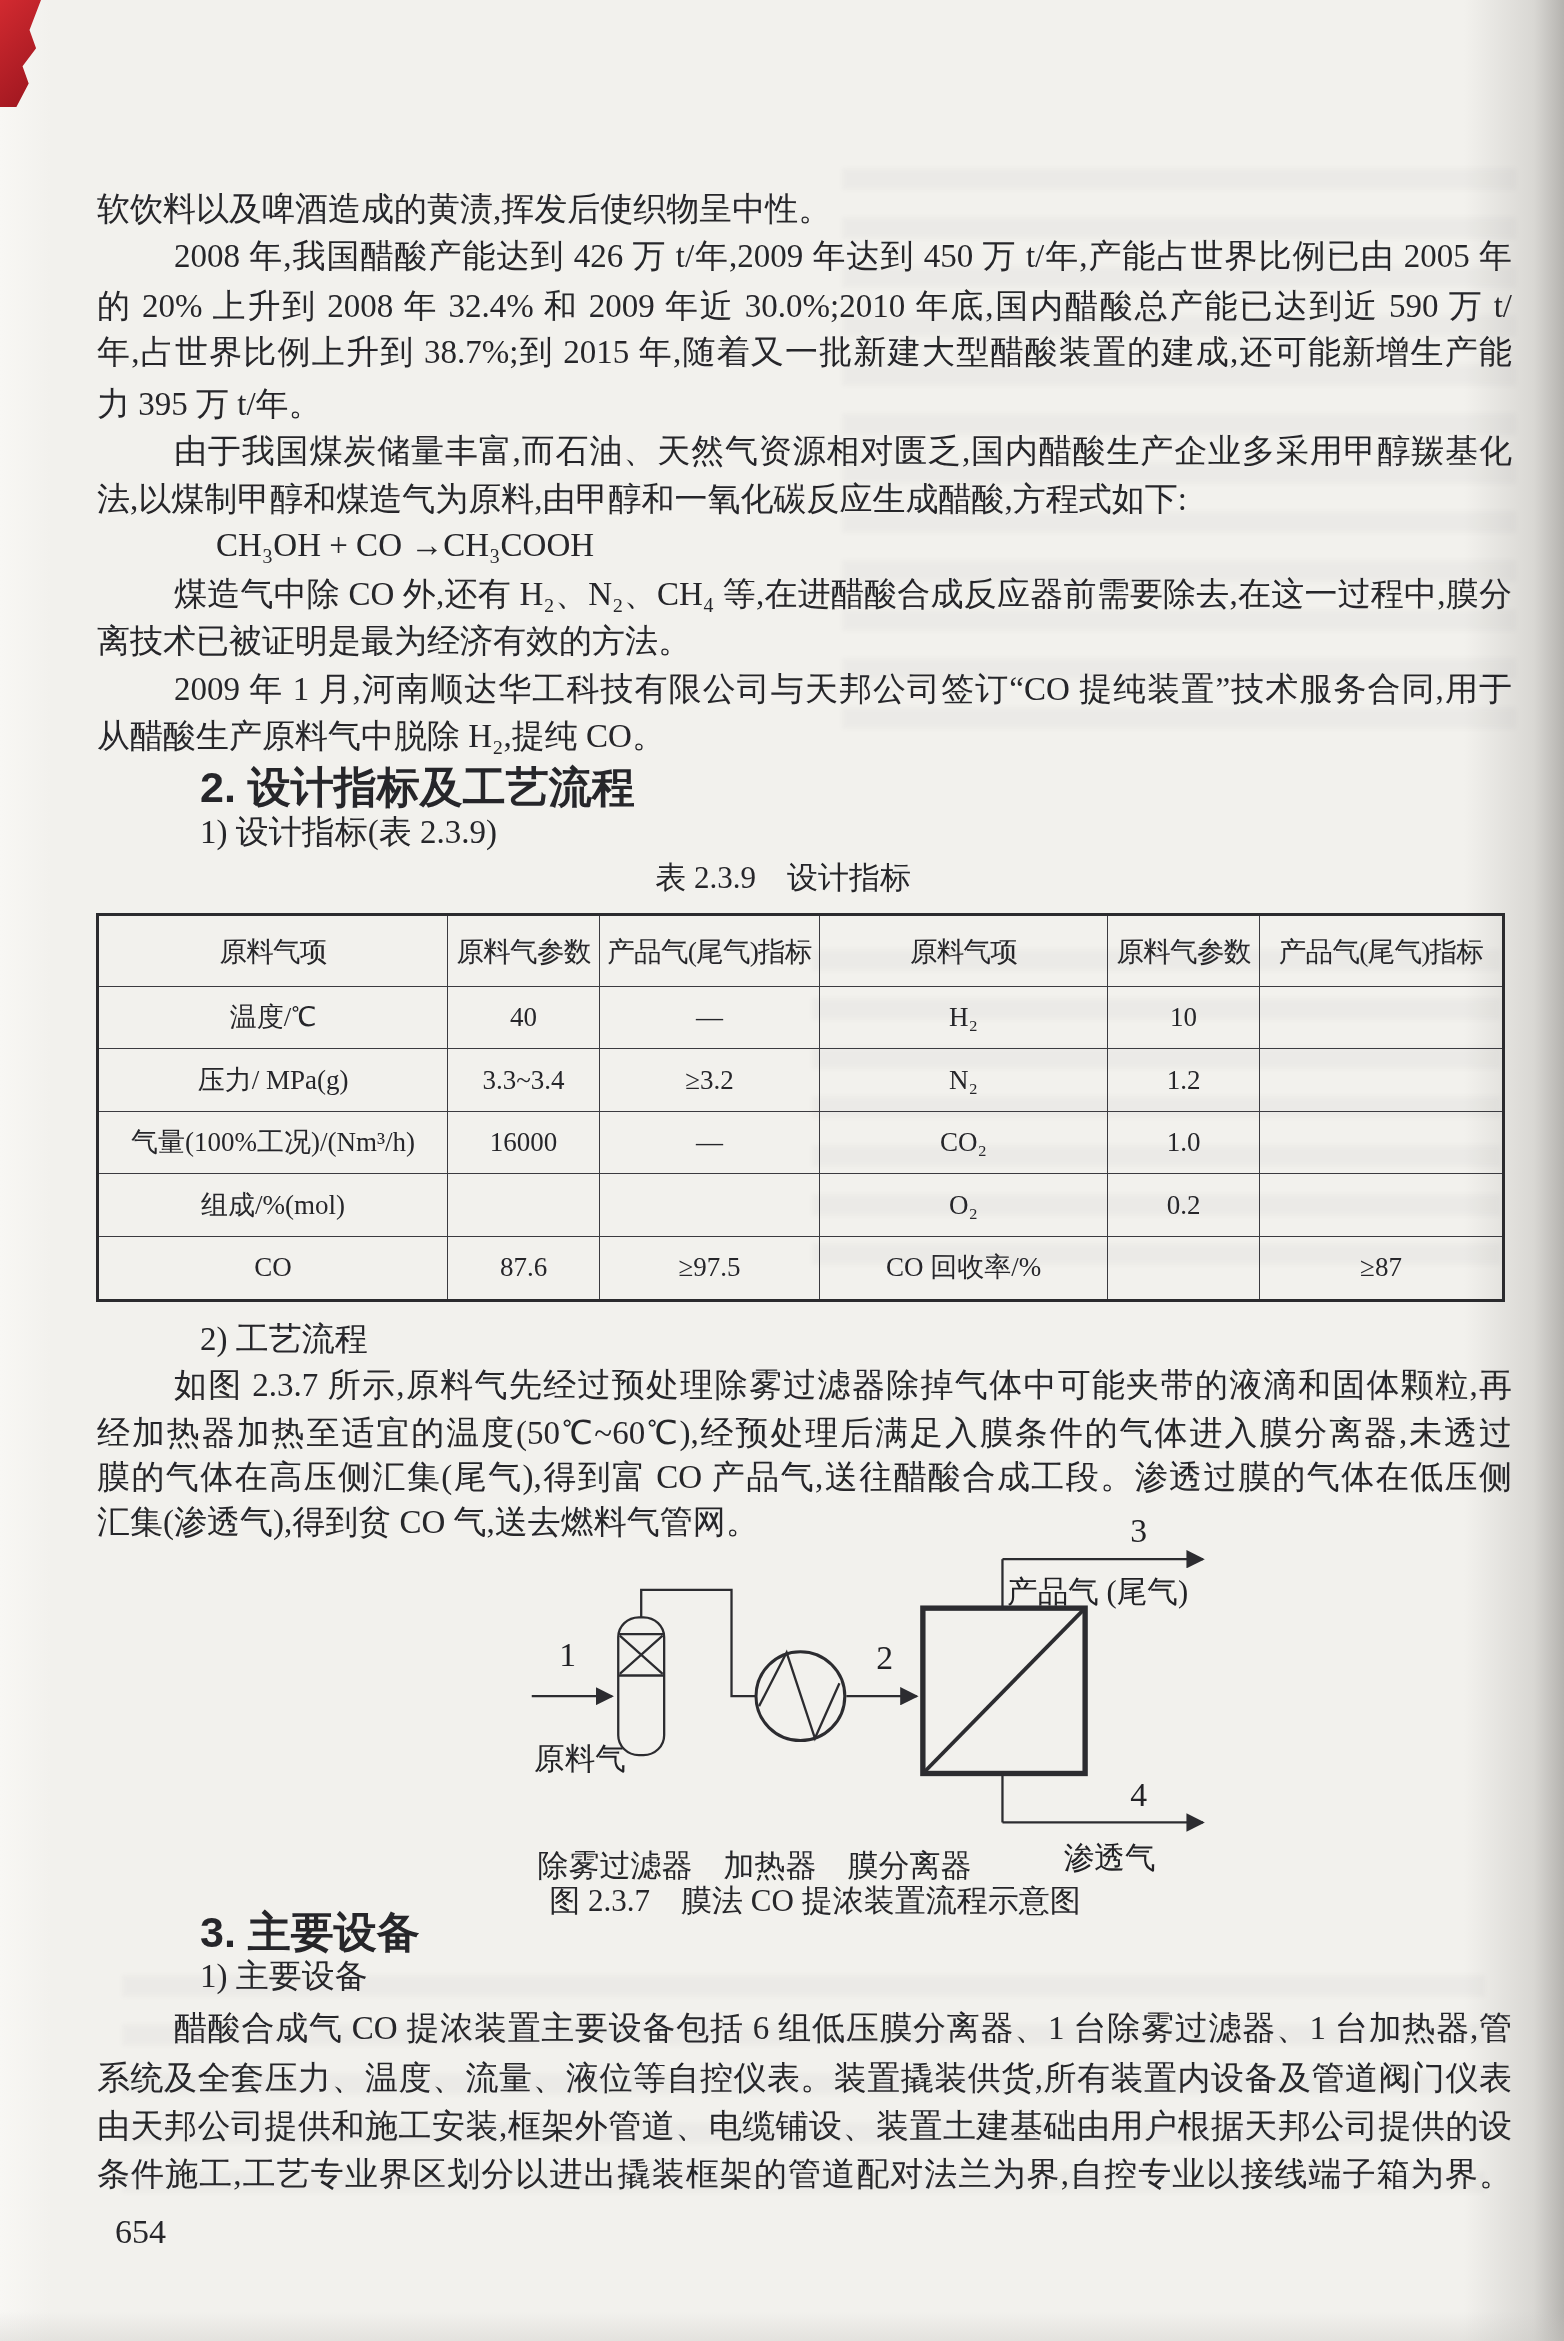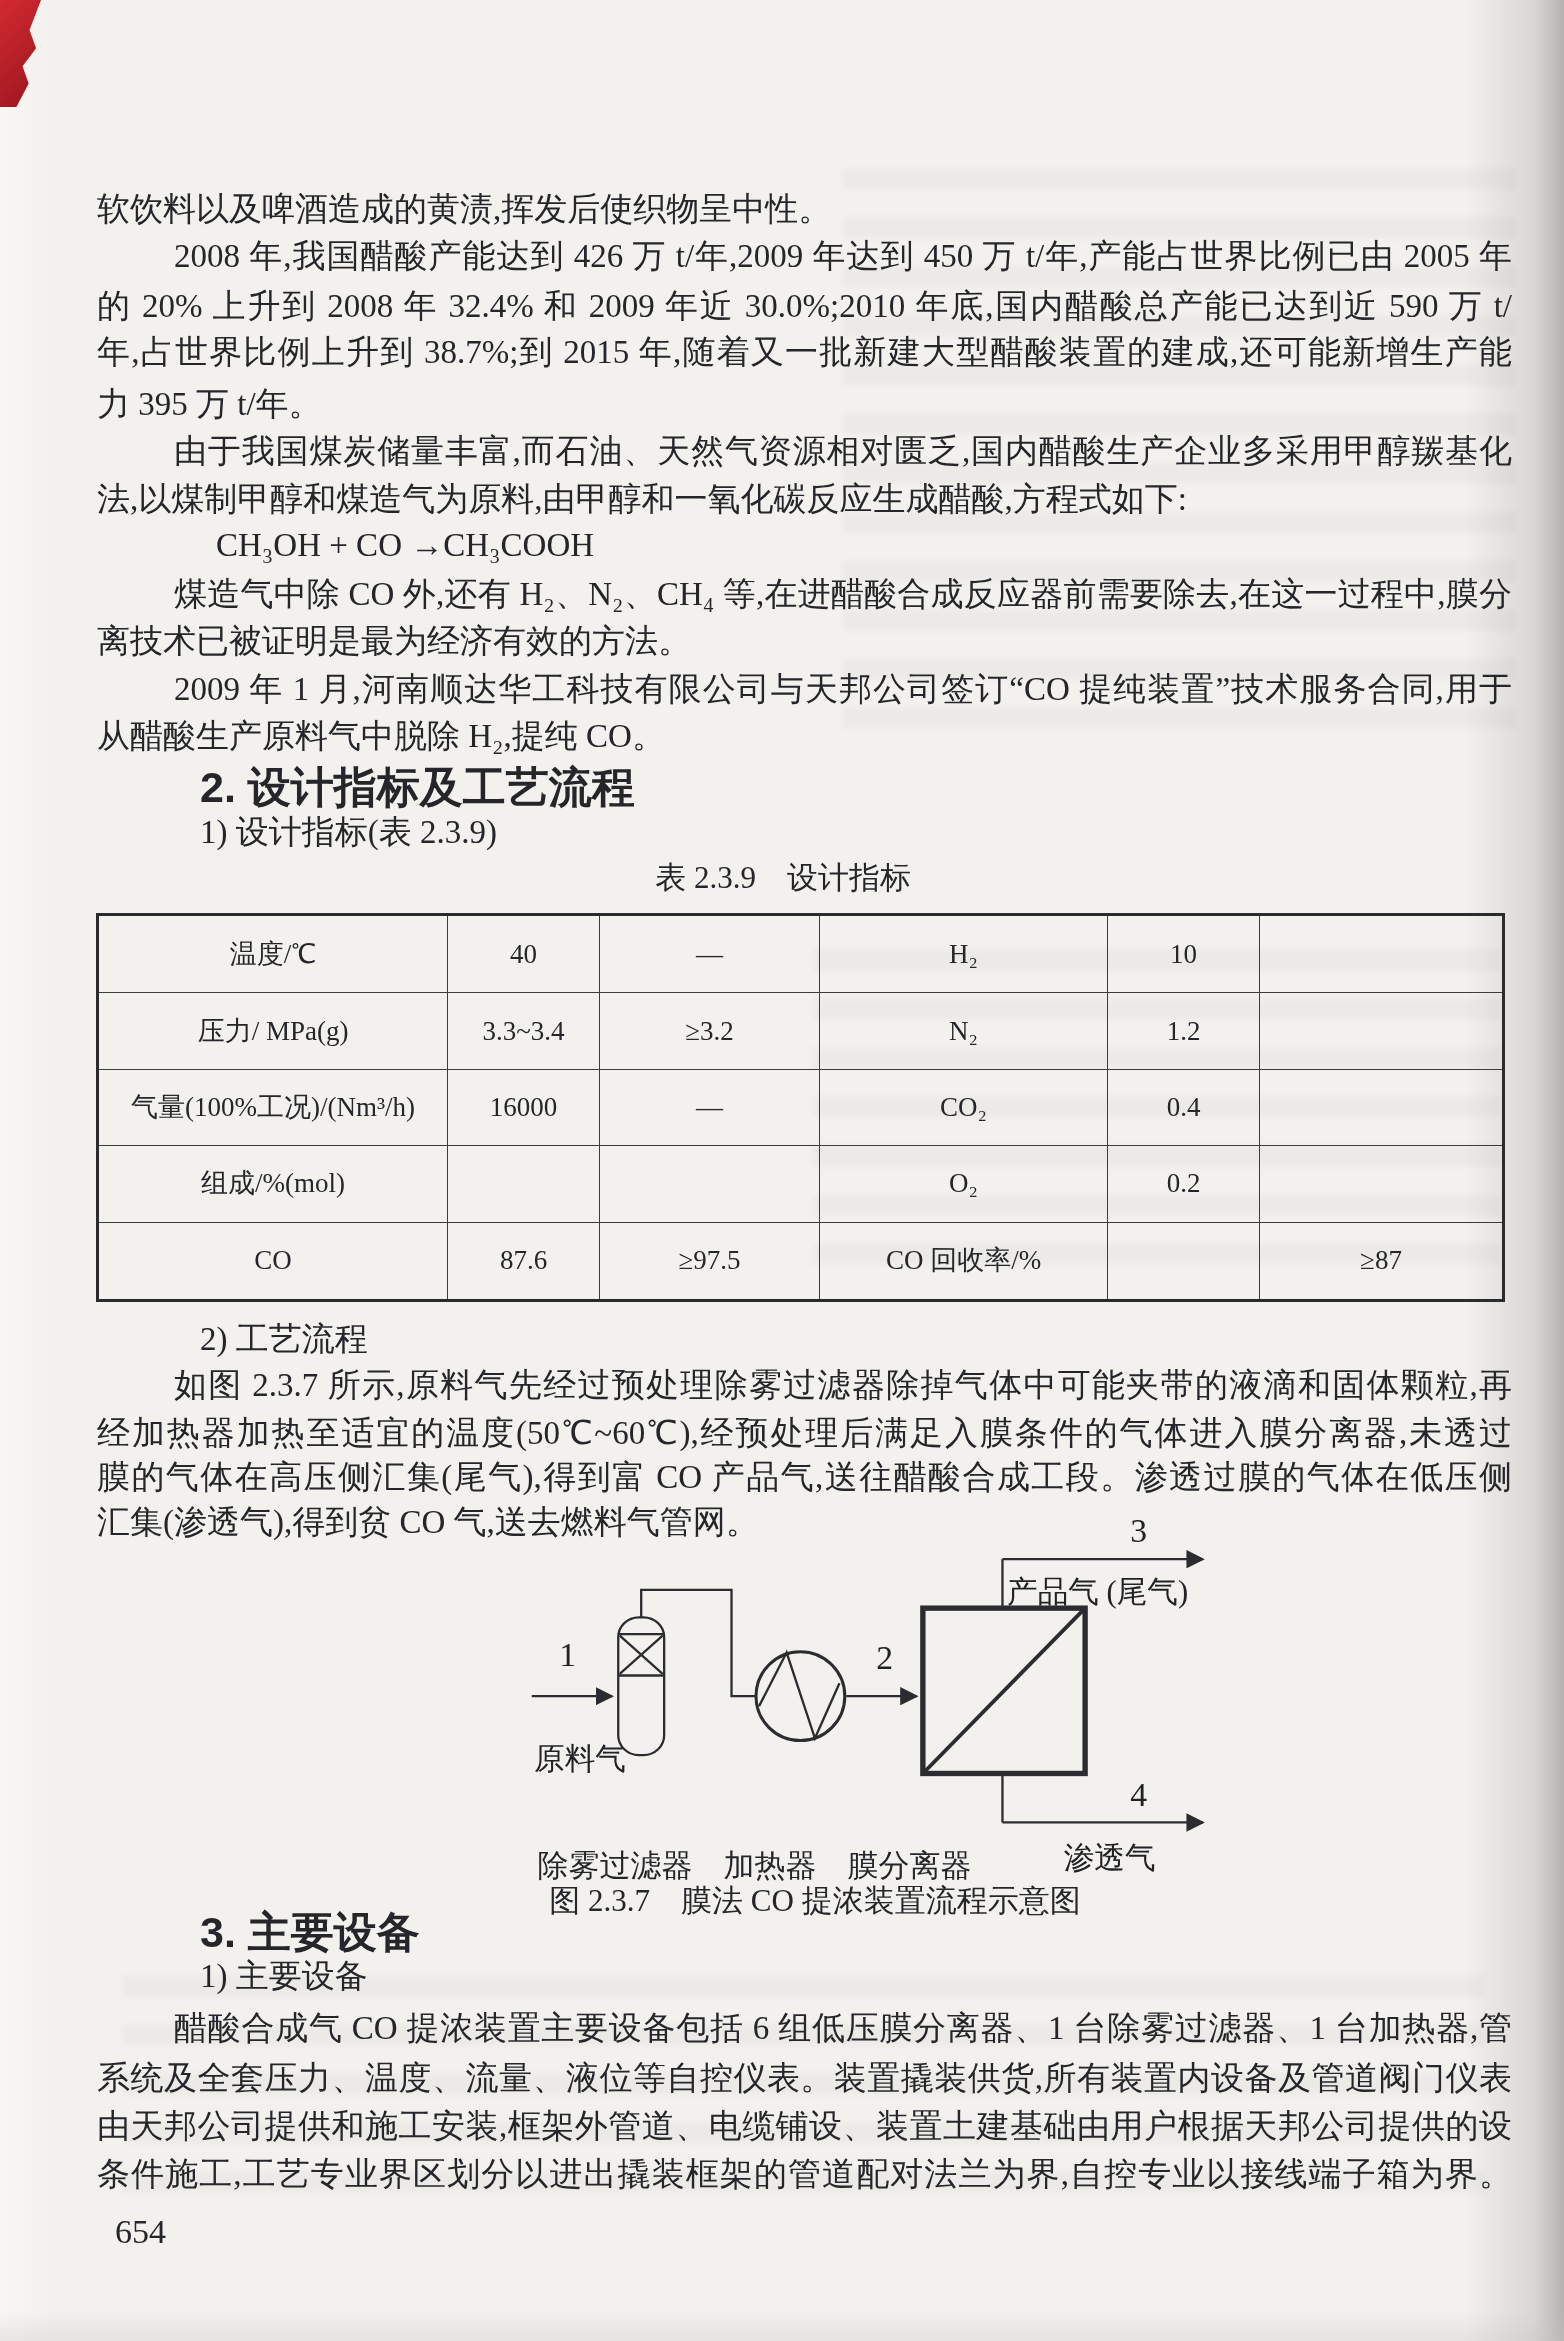--- a/index.html
+++ b/index.html
@@ -75,20 +75,28 @@
   <table class="spec">
     <colgroup>
       <col style="width:350px">
         <col style="width:152px">
         <col style="width:220px">
       <col style="width:288px">
         <col style="width:152px">
         <col style="width:244px">
     </colgroup>
     <tbody>
+        <tr class="hdr">
+      <td>原料气项</td>
+      <td>原料气参数</td>
+      <td>产品气(尾气)指标</td>
+      <td class="divider">原料气项</td>
+      <td>原料气参数</td>
+      <td>产品气(尾气)指标</td>
+    </tr>
     <tr>
       <td>温度/℃</td>
       <td>40</td>
       <td>—</td>
       <td class="divider">H₂</td>
       <td>10</td>
       <td></td>
     </tr>
     <tr>
       <td>压力/ MPa(g)</td>
@@ -96,21 +104,21 @@
       <td>≥3.2</td>
       <td class="divider">N₂</td>
       <td>1.2</td>
       <td></td>
     </tr>
     <tr>
       <td>气量(100%工况)/(Nm³/h)</td>
       <td>16000</td>
       <td>—</td>
       <td class="divider">CO₂</td>
-      <td>0.4</td>
+      <td>1.0</td>
       <td></td>
     </tr>
     <tr>
       <td>组成/%(mol)</td>
       <td></td>
       <td></td>
       <td class="divider">O₂</td>
       <td>0.2</td>
       <td></td>
     </tr>

